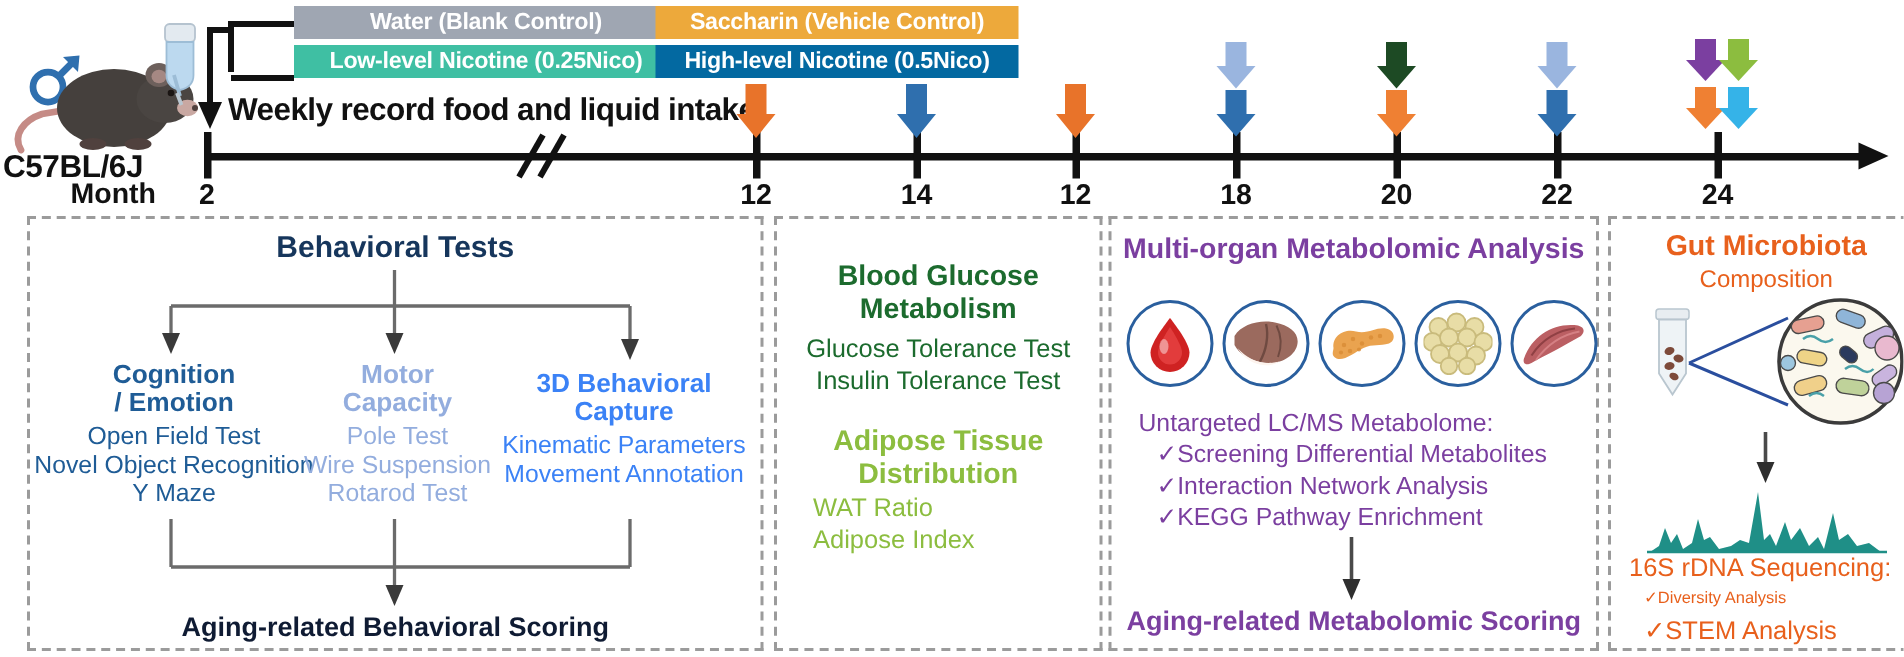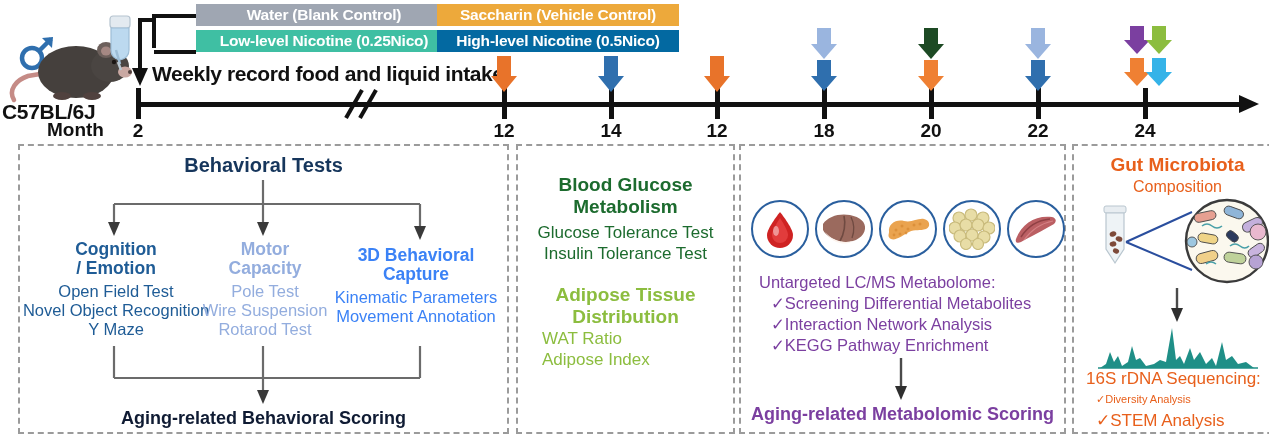--- a/index.html
+++ b/index.html
@@ -333,20 +333,21 @@
 
     <div class="blk c-lgreen" style="top:138px;">
       <div class="hh">Adipose Tissue</div>
       <div class="hh">Distribution</div>
       <div class="ll" style="text-align:left;padding-left:24px;">WAT Ratio</div>
       <div class="ll" style="text-align:left;padding-left:24px;">Adipose Index</div>
     </div>
   </div>
 
   <div class="panel p3">
+    <div class="ttl c-purple" style="position:absolute;left:0;right:0;top:10px;font-size:19px;">Multi-organ Metabolomic Analysis</div>
 
     <div class="organ-row">
       <div class="organ">
         <svg width="34" height="40" viewBox="0 0 34 40">
           <path d="M17 3 C17 3 4 19 4 26 a13 13 0 0 0 26 0 C30 19 17 3 17 3 Z" fill="#cf2222"></path>
           <path d="M17 9 C17 9 9 21 9 26 a8 8 0 0 0 16 0 C25 21 17 9 17 9 Z" fill="#e84545" opacity="0.75"></path>
           <ellipse cx="13" cy="22" rx="3" ry="5" fill="#ffffff" opacity="0.45"></ellipse>
         </svg>
       </div>
       <div class="organ">

